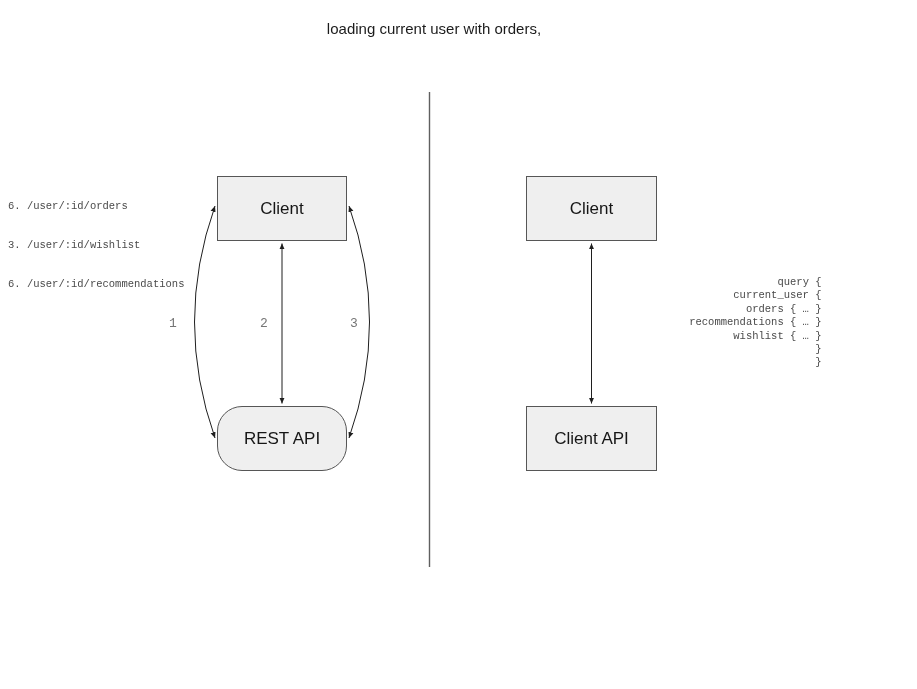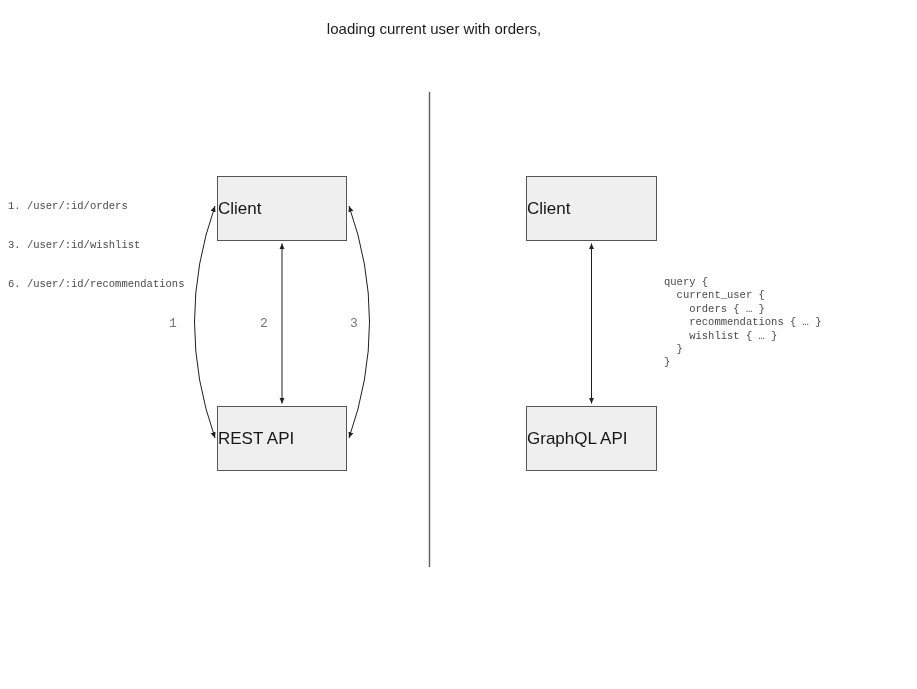--- a/index.html
+++ b/index.html
@@ -27,27 +27,27 @@
     width: 917px; height: 689px;
   }
   .node {
     position: absolute;
     width: 130px;
     height: 65px;
     background: #efefef;
     border: 1px solid #565656;
     display: flex;
     align-items: center;
-    justify-content: flex-start;
+    justify-content: center;
     font-size: 17px;
     color: #161616;
     box-sizing: border-box;
   }
   .node-rest-client   { left: 217px; top: 176px; }
-  .node-rest-api      { left: 217px; top: 406px; }
+  .node-rest-api      { left: 217px; top: 406px; border-radius: 25px; }
   .node-gql-client    { left: 526px; top: 176px; width: 131px; }
   .node-gql-api       { left: 526px; top: 406px; width: 131px; }
   .endpoints {
     position: absolute;
     left: 8px;
     top: 174px;
     font-family: "Liberation Mono", monospace;
     font-size: 10.5px;
     line-height: 13px;
     color: #4a4a4a;
@@ -68,20 +68,21 @@
   .query {
     position: absolute;
     left: 664px;
     top: 276px;
     margin: 0;
     font-family: "Liberation Mono", monospace;
     font-size: 10.5px;
     line-height: 13.4px;
     color: #4a4a4a;
     white-space: pre;
+    text-align: right;
   }
 </style>
 </head>
 <body>
 
 <div class="stage">
 
   <div class="title">
     <div>loading current user with orders,</div>
   </div>
@@ -98,21 +99,21 @@
     <path d="M215,206 Q174,322 215,438" fill="none" stroke="#1f1f1f" stroke-width="1" marker-start="url(#ah)" marker-end="url(#ah)"></path>
 
     <line x1="282" y1="243.5" x2="282" y2="403.5" stroke="#1f1f1f" stroke-width="1" marker-start="url(#ah)" marker-end="url(#ah)"></line>
 
     <path d="M349,206 Q390,322 349,438" fill="none" stroke="#1f1f1f" stroke-width="1" marker-start="url(#ah)" marker-end="url(#ah)"></path>
 
     <line x1="591.5" y1="243.5" x2="591.5" y2="403.5" stroke="#1f1f1f" stroke-width="1" marker-start="url(#ah)" marker-end="url(#ah)"></line>
   </svg>
 
   <div class="endpoints">
-    <div>1. /user/:id/orders</div>
+    <div>6. /user/:id/orders</div>
     <div>3. /user/:id/wishlist</div>
     <div>6. /user/:id/recommendations</div>
   </div>
 
   <div class="node node-rest-client">
     <span>Client</span>
   </div>
 
   <div class="node node-rest-api">
     <span>REST API</span>
@@ -120,21 +121,21 @@
 
   <div class="arrow-label arrow-label-1">1</div>
   <div class="arrow-label arrow-label-2">2</div>
   <div class="arrow-label arrow-label-3">3</div>
 
   <div class="node node-gql-client">
     <span>Client</span>
   </div>
 
   <div class="node node-gql-api">
-    <span>GraphQL API</span>
+    <span>Client API</span>
   </div>
 
   <pre class="query">query {
   current_user {
     orders { … }
     recommendations { … }
     wishlist { … }
   }
 }</pre>
 

